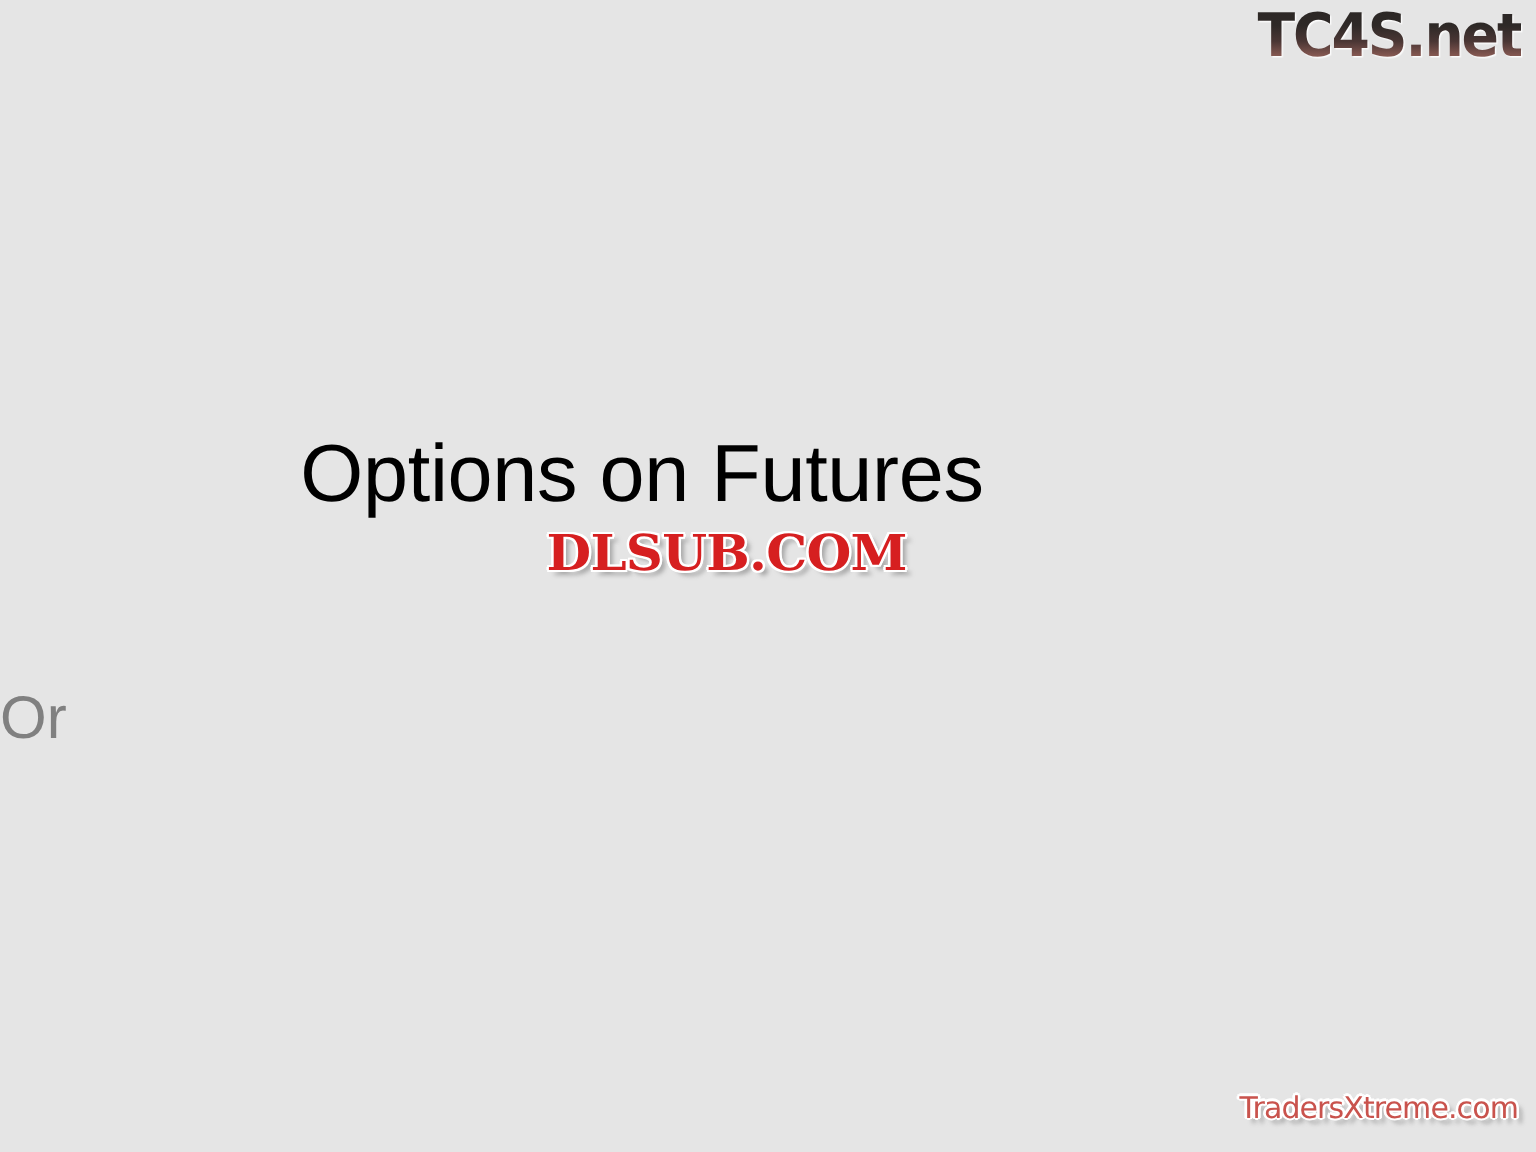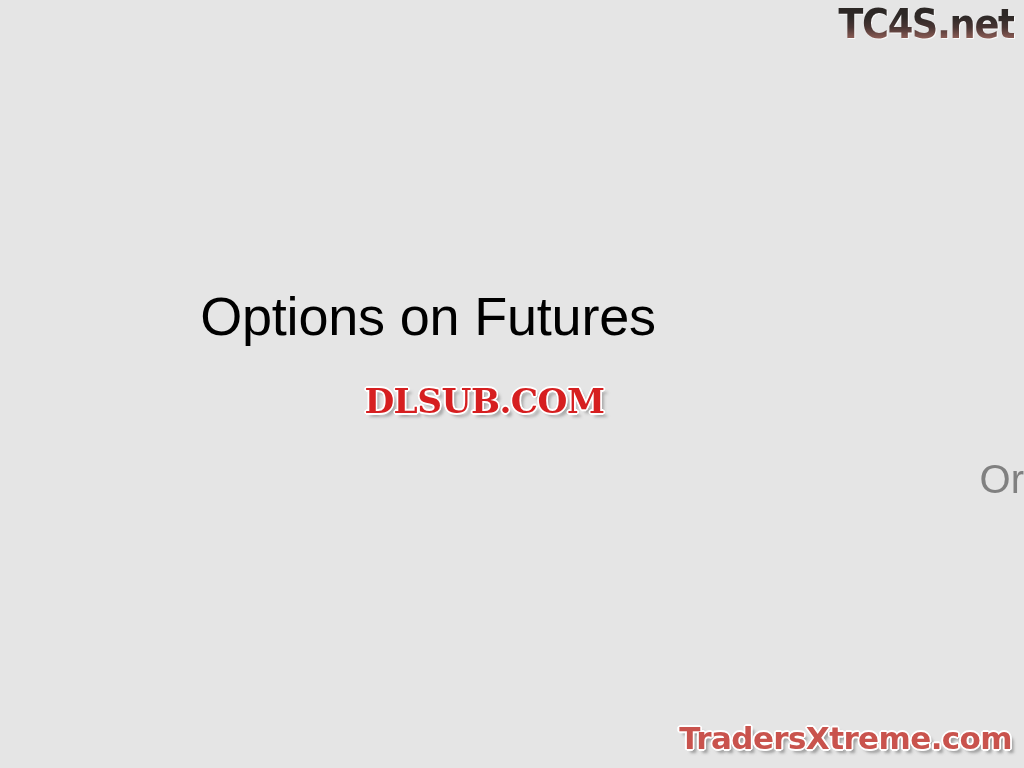--- a/index.html
+++ b/index.html
@@ -36,21 +36,21 @@
     letter-spacing: -0.2px;
     white-space: nowrap;
   }
 
   
   #subtitle-block {
     position: absolute;
     left: 0;
     top: 444px;
     width: 1024px;
-    text-align: right;
+    text-align: left;
   }
 
   .subtitle-line {
     font-family: "Liberation Sans", sans-serif;
     font-size: 40px;
     font-weight: 400;
     color: #808080;
     line-height: 70px;
     white-space: nowrap;
   }
@@ -78,21 +78,21 @@
     background-clip: text;
     color: transparent;
     -webkit-text-fill-color: transparent;
     filter: drop-shadow(1px 1px 0 rgba(255,255,255,0.85));
   }
 
   
   #watermark-dlsub {
     position: absolute;
     left: 0;
-    top: 383px;
+    top: 350px;
     width: 968px;
     text-align: center;
     pointer-events: auto;
   }
 
   #watermark-dlsub .wm-text {
     display: inline-block;
     font-family: "DejaVu Serif", serif;
     font-size: 33px;
     font-weight: bold;
@@ -113,22 +113,22 @@
       -1.2px -1.2px 0 #ffffff,
        3.5px 3.5px 3px rgba(120,120,120,0.55);
   }
 
   
   #watermark-traders {
     position: absolute;
     right: 12px;
     bottom: 12px;
     font-family: "DejaVu Sans", sans-serif;
-    font-size: 31px;
-    font-weight: bold;
+    font-size: 20px;
+    font-weight: normal;
     letter-spacing: -0.6px;
     line-height: 36px;
     white-space: nowrap;
     color: #c9534d;
     text-shadow:
        1.8px 0 0 #ffffff,
       -1.8px 0 0 #ffffff,
        0 1.8px 0 #ffffff,
        0 -1.8px 0 #ffffff,
        1.3px 1.3px 0 #ffffff,

